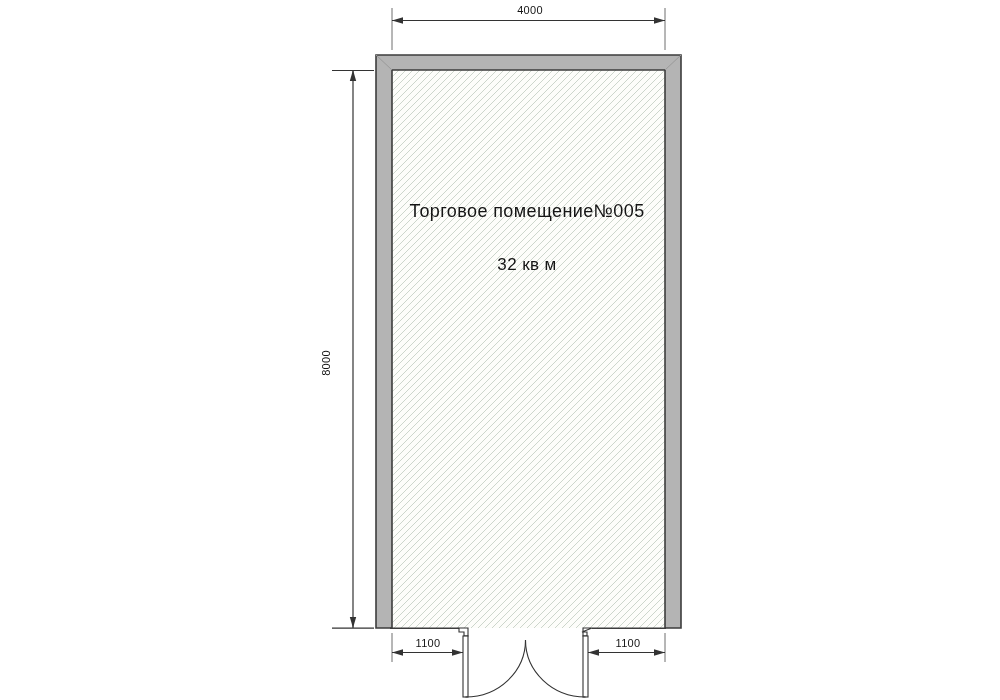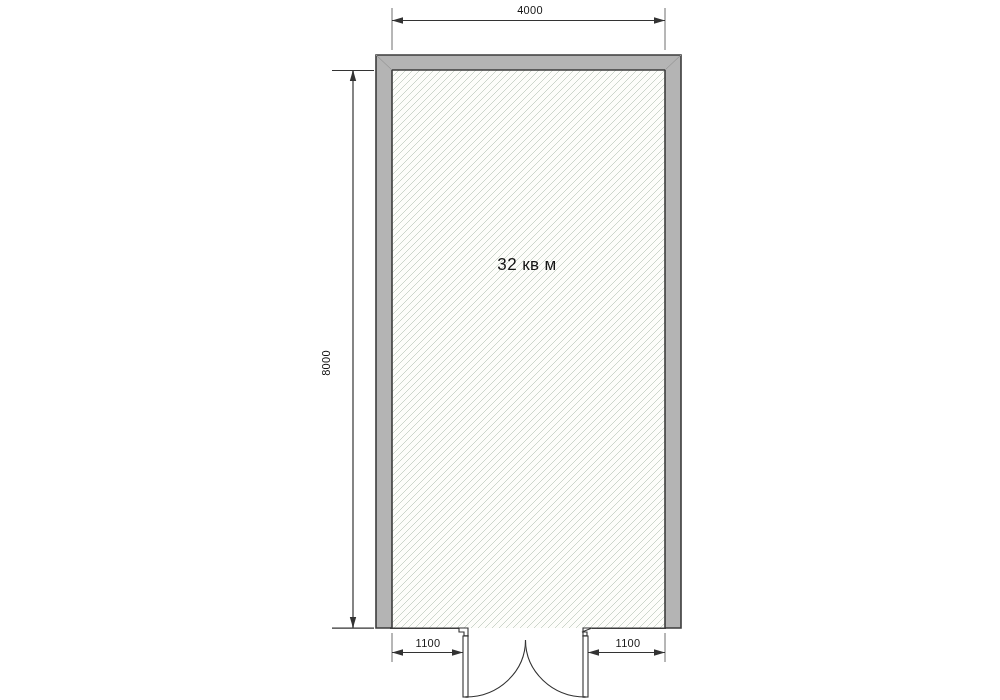--- a/index.html
+++ b/index.html
@@ -116,20 +116,21 @@
       <polygon points="665,20.5 654,17.3 654,23.7"></polygon>
       <polygon points="353,70 349.8,81 356.2,81"></polygon>
       <polygon points="353,628 349.8,617 356.2,617"></polygon>
       <polygon points="392,652.5 403,649.3 403,655.7"></polygon>
       <polygon points="463,652.5 452,649.3 452,655.7"></polygon>
       <polygon points="588,652.5 599,649.3 599,655.7"></polygon>
       <polygon points="665,652.5 654,649.3 654,655.7"></polygon>
     </g>
   </svg>
 
+  <span class="lbl room-name" style="left:527px; top:211px;">Торговое помещение№005</span>
   <span class="lbl room-area" style="left:527px; top:264px;">32 кв м</span>
 
   <span class="lbl dim" style="left:530px; top:10px;text-align:right;">4000</span>
   <span class="lbl dim rot90" style="left:326px; top:363px;">8000</span>
   <span class="lbl dim" style="left:428px; top:643px;">1100</span>
   <span class="lbl dim" style="left:628px; top:643px;">1100</span>
 
 </div>
 
 </body></html>

